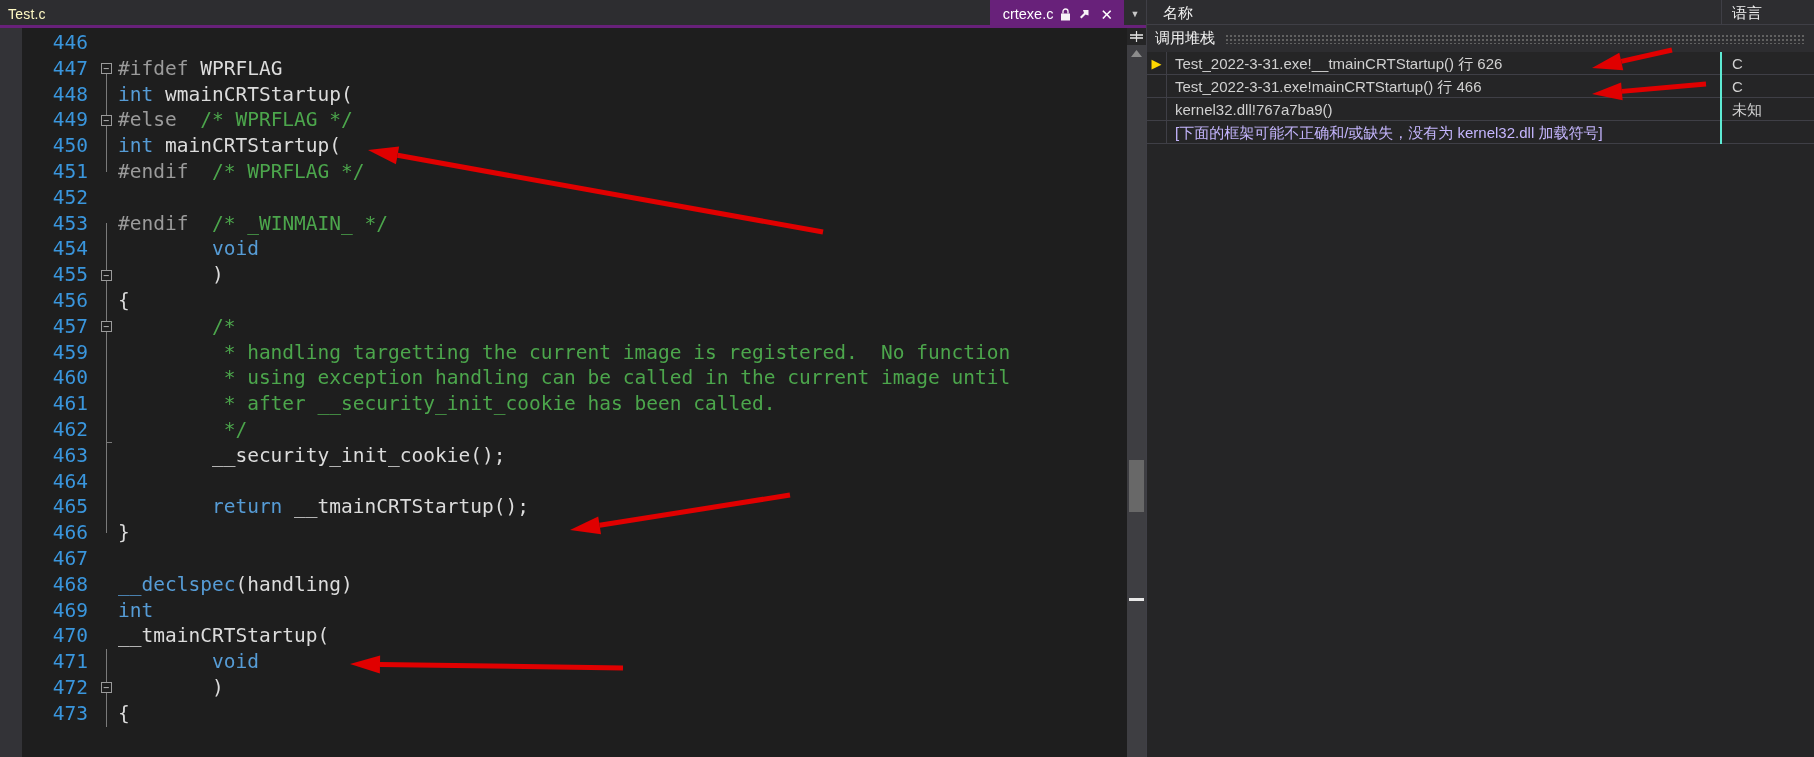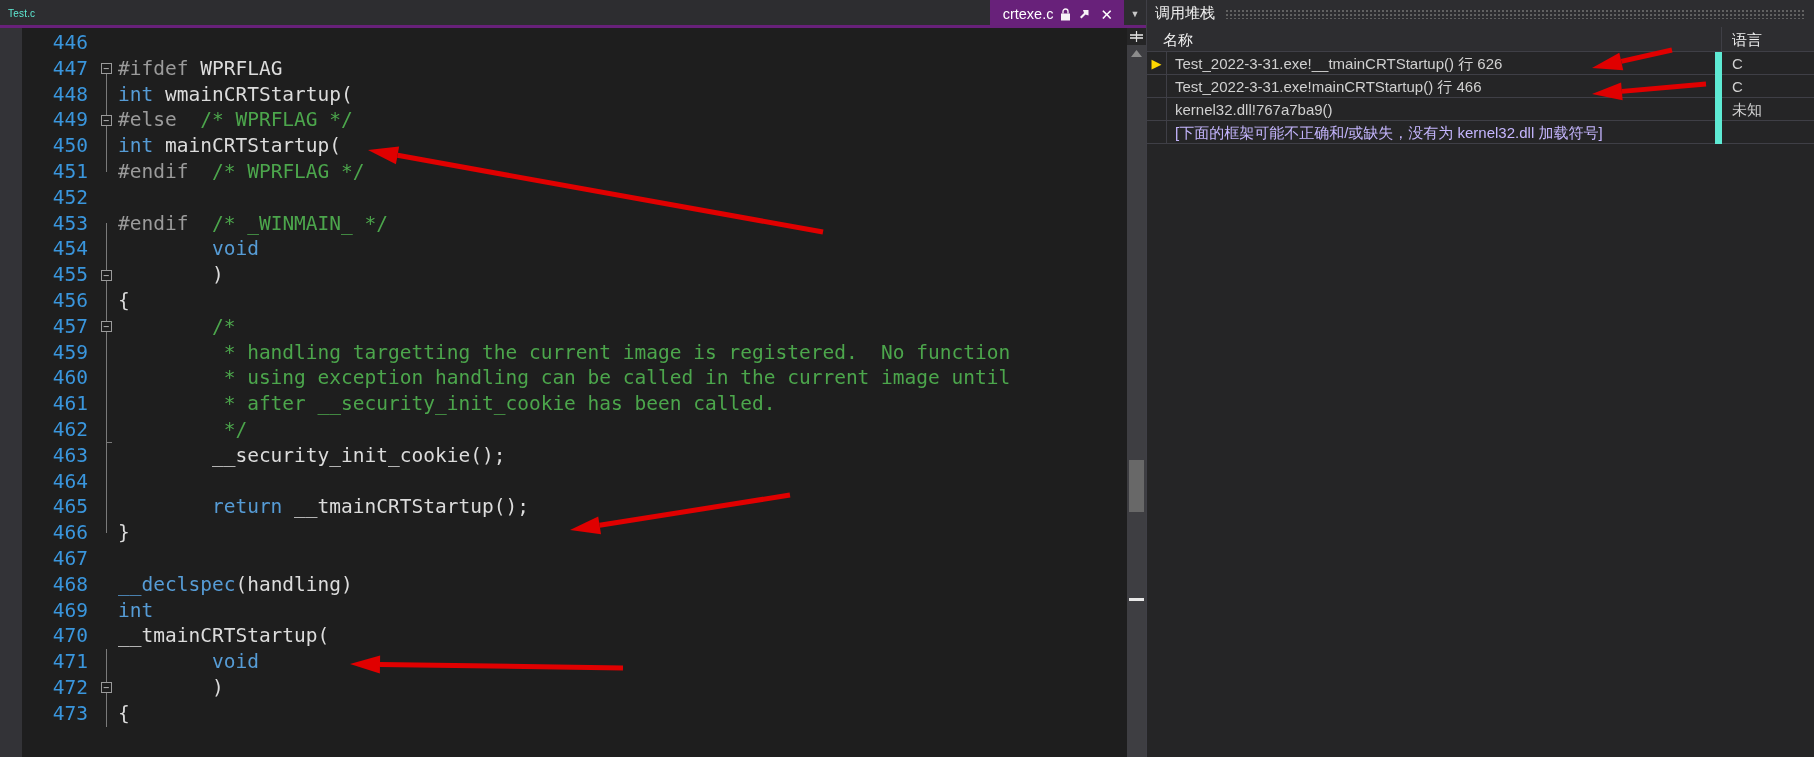--- a/index.html
+++ b/index.html
@@ -17,21 +17,21 @@
     width: 1146px; height: 757px;
     background: #1e1e1e;
     display: flex; flex-direction: column;
   }
   #editor-tabbar {
     height: 28px; background: #2d2d30;
     display: flex; align-items: stretch; position: relative;
     flex: 0 0 28px;
   }
   #doc-title {
-    color: #5eead4; font-size: 10px; line-height: 28px;
+    color: #fef9c3; font-size: 14px; line-height: 28px;
     padding-left: 8px; letter-spacing: .2px;
   }
   #tabbar-spacer { flex: 1 1 auto; }
   .tab {
     display: flex; align-items: center; gap: 7px;
     padding: 0 9px 0 13px;
     background: #68217a; color: #ffffff; font-size: 14.5px;
   }
   .tab .tabname { color:#fff; }
   .tab-icon { opacity: .95; display:inline-flex; align-items:center; }
@@ -139,21 +139,21 @@
     display: flex; height: 23px; align-items: center;
     font-size: 15px; color: #d0d0d0; border-bottom: 1px solid #3f3f46;
   }
   .cs-row .gutter {
     width: 20px; flex: 0 0 20px; text-align: center;
     color: #ffd700; font-size: 13px; line-height: 23px;
     border-right: 1px solid #3f3f46; height: 23px;
   }
   .cs-row .name {
     flex: 1 1 auto; padding-left: 8px; white-space: nowrap; overflow: hidden;
-    border-right: 7px solid #5eead4; height: 23px; line-height: 23px;
+    border-right: 2px solid #5eead4; height: 23px; line-height: 23px;
   }
   .cs-row .lang {
     width: 92px; flex: 0 0 92px; padding-left: 10px;
     height: 23px; line-height: 23px;
   }
   .cs-row.dim .name { color: #c4b5fd; }
   .cs-row.dim .lang { color: #969696; }
 
   
   #annotations {
@@ -235,27 +235,27 @@
             <path d="M5.5 0 L11 7 L0 7 Z" fill="#8c8c8c"></path>
           </svg>
         </div>
         <div id="scroll-thumb"></div>
         <div id="scroll-marker"></div>
       </div>
     </div>
   </div>
 
   <div id="callstack-pane">
+    <div id="cs-colhead">
+      <div class="cs-col-name">名称</div>
+      <div class="cs-col-lang">语言</div>
+    </div>
     <div id="cs-header">
       <span>调用堆栈</span>
       <span class="dots"></span>
-    </div>
-    <div id="cs-colhead">
-      <div class="cs-col-name">名称</div>
-      <div class="cs-col-lang">语言</div>
     </div>
     <div id="cs-rows">
         <div class="cs-row">
           <div class="gutter">▶</div>
           <div class="name">Test_2022-3-31.exe!__tmainCRTStartup() 行 626</div>
           <div class="lang">C</div>
         </div>
         <div class="cs-row">
           <div class="gutter"></div>
           <div class="name">Test_2022-3-31.exe!mainCRTStartup() 行 466</div>

